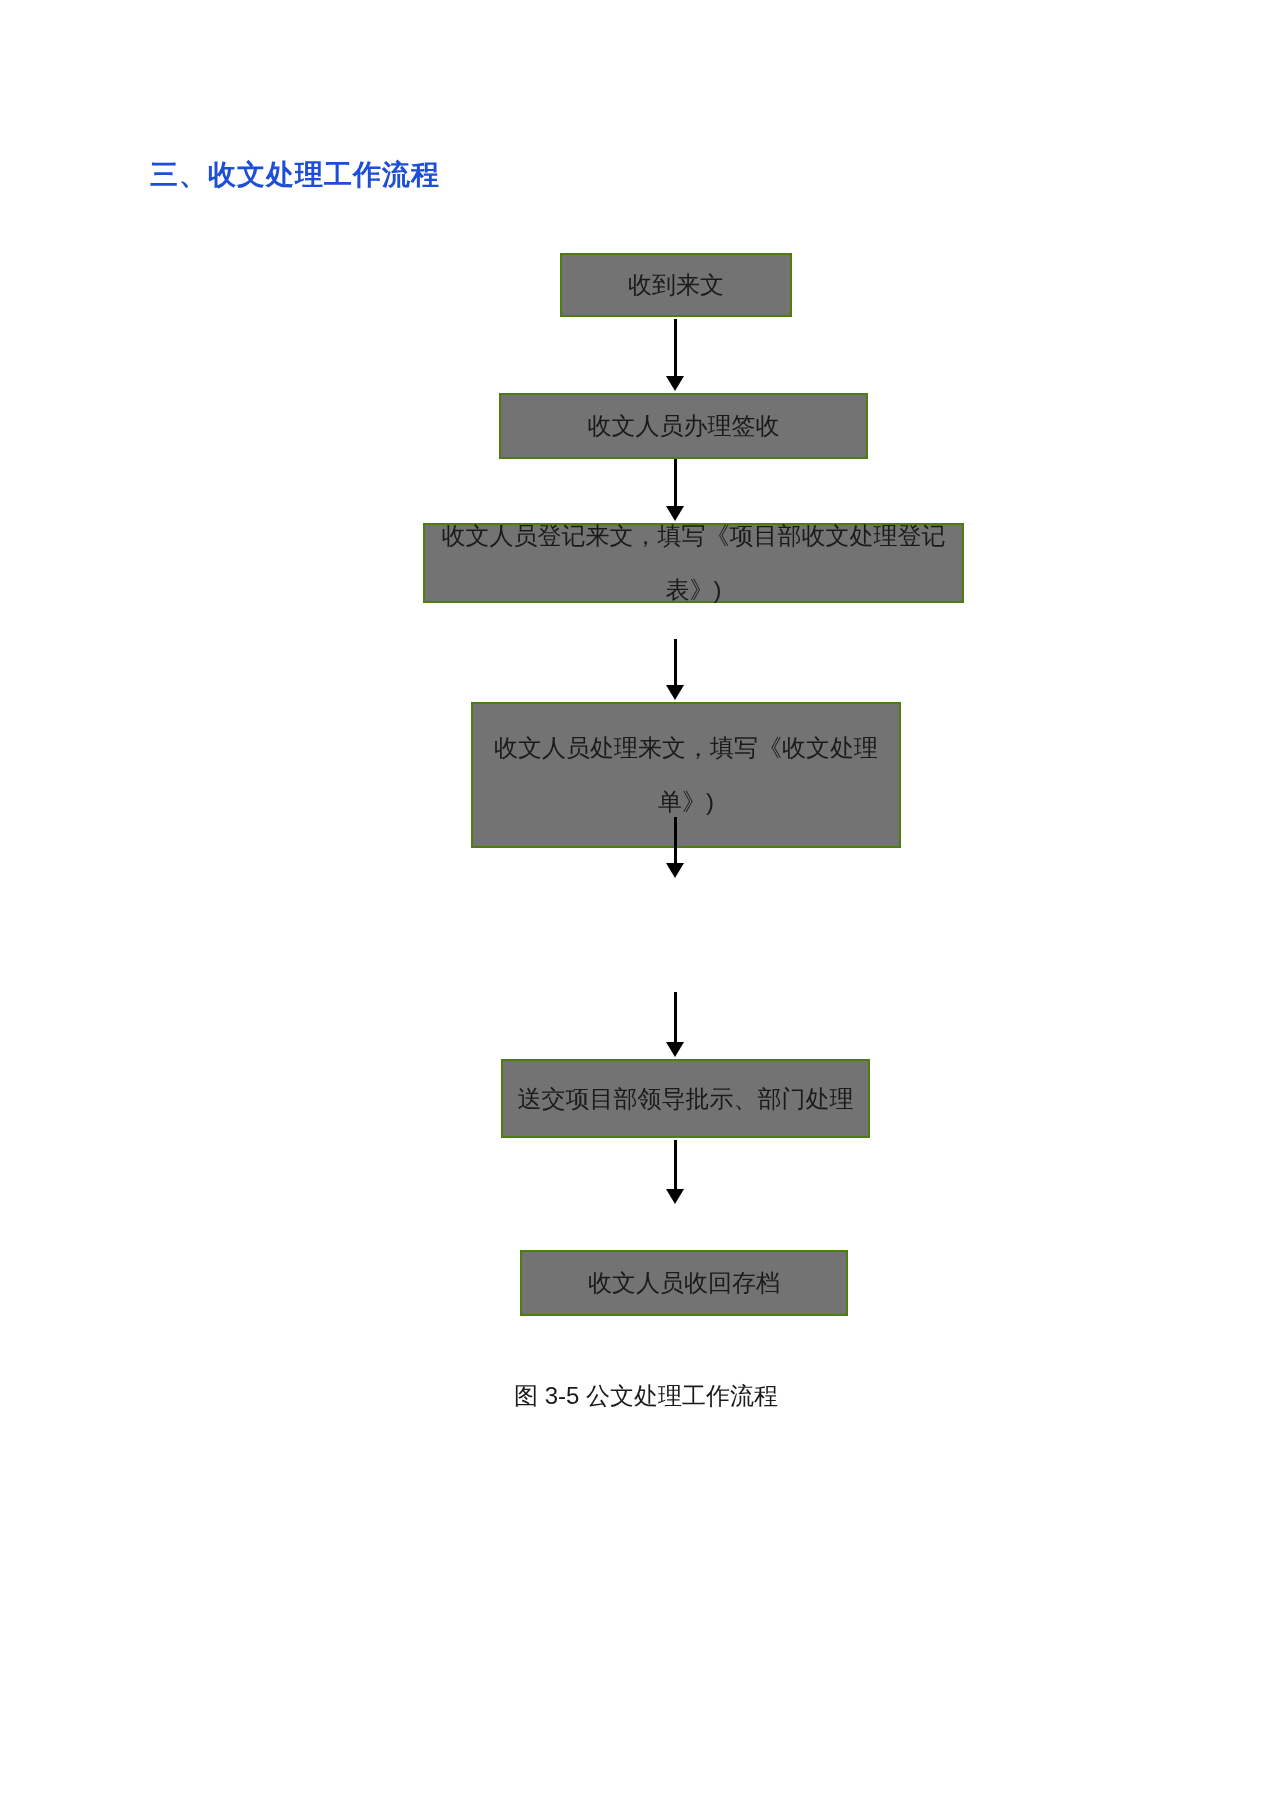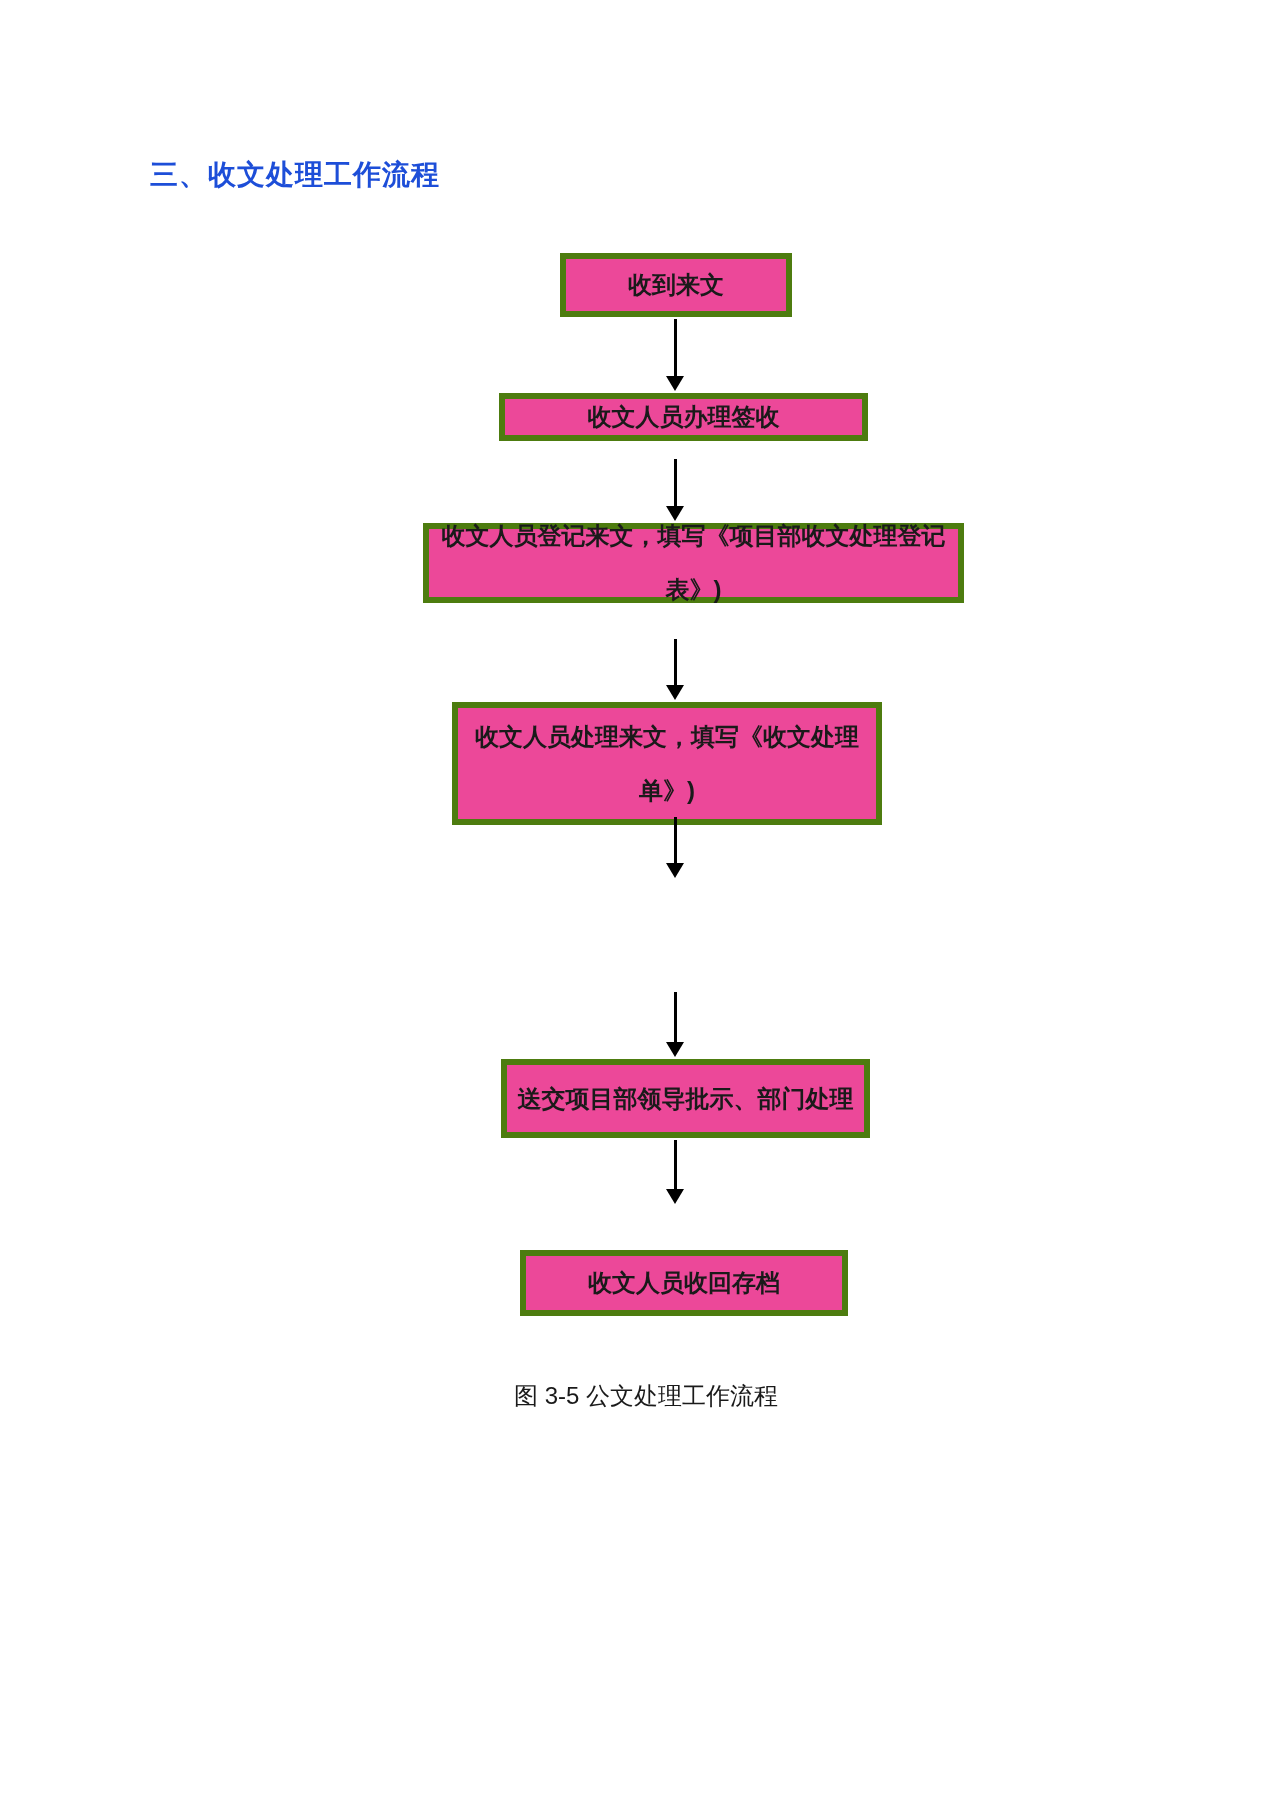--- a/index.html
+++ b/index.html
@@ -20,36 +20,35 @@
     font-size:28px;
     font-weight:bold;
     color:#1d4ed8;
     letter-spacing:1px;
     white-space:nowrap;
     text-align:center;
   }
   .flow-node{
     position:absolute;
     box-sizing:border-box;
-    border:6px solid #4d7c0f;
-    background:#ec4899;
+    border:2px solid #4d7c0f;
+    background:#737373;
     display:flex;
     align-items:center;
     justify-content:center;
     text-align:center;
     font-size:24px;
     line-height:54px;
     color:#1a1a1a;
     white-space:pre-line;
-    font-weight:bold;
   }
   .n1{left:560px;top:253px;width:232px;height:64px;}
-  .n2{left:499px;top:393px;width:369px;height:48px;}
+  .n2{left:499px;top:393px;width:369px;height:66px;}
   .n3{left:423px;top:523px;width:541px;height:80px;}
-  .n4{left:452px;top:702px;width:430px;height:123px;text-align:center;}
+  .n4{left:471px;top:702px;width:430px;height:146px;text-align:center;}
   .n5{left:500px;top:880px;width:388px;height:110px;}
   .n6{left:501px;top:1059px;width:369px;height:79px;}
   .n7{left:520px;top:1206px;width:328px;height:66px;margin-top:44px;}
 
   .flow-arrow{
     position:absolute;
     left:666px;
     width:18px;
   }
   .flow-arrow::before{

